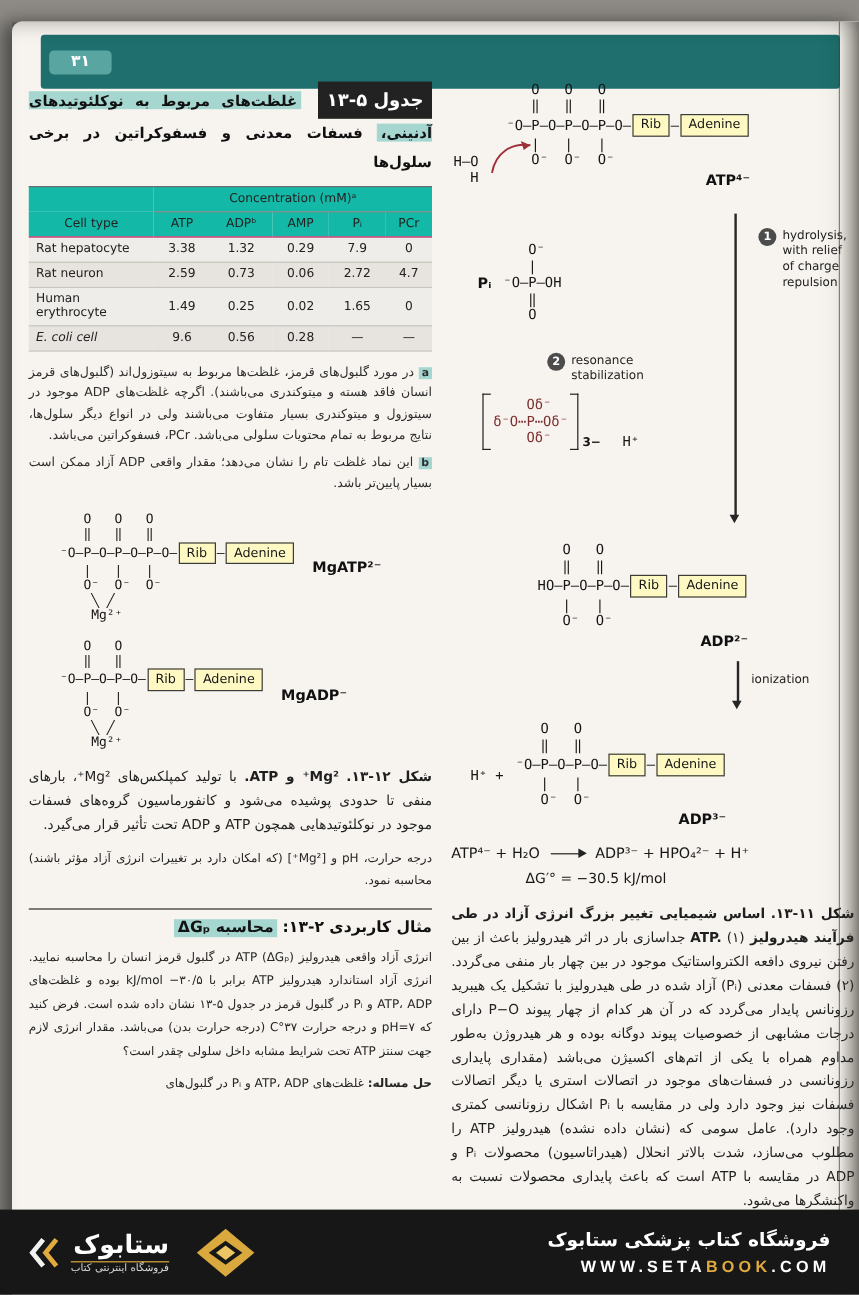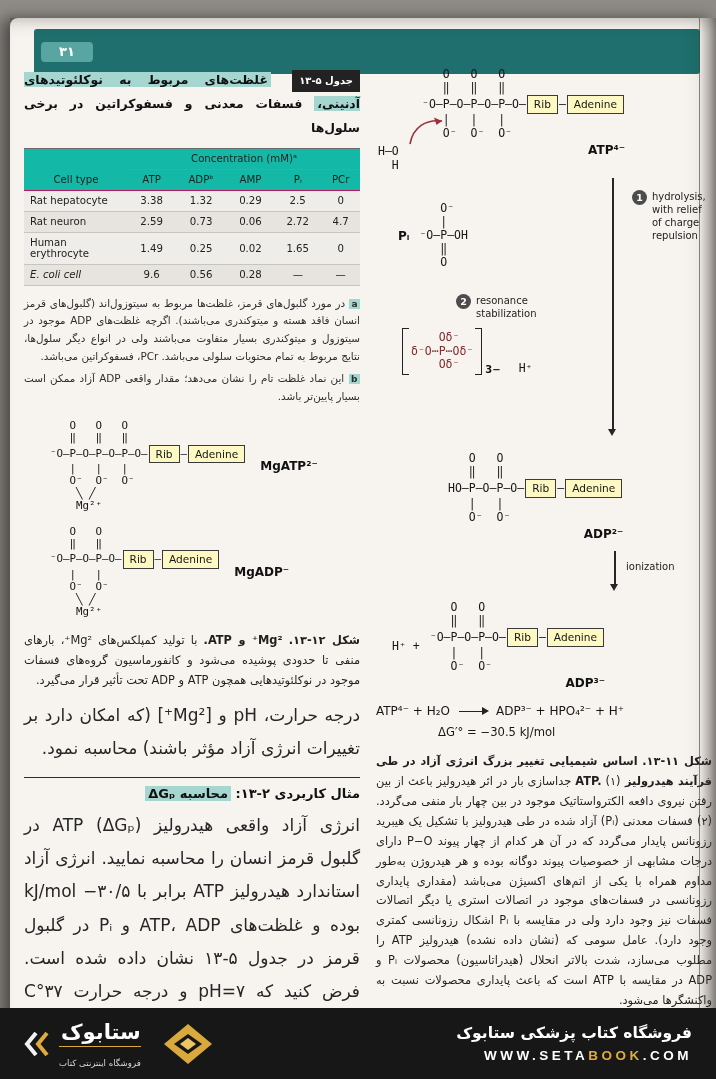--- a/index.html
+++ b/index.html
@@ -7,25 +7,25 @@
   body{position:relative;overflow:hidden;background:#8e8b86;font-family:"DejaVu Sans","Liberation Sans",sans-serif;}
   .page{position:absolute;left:10px;top:18px;right:0;bottom:0;background:#f7f4ef;border-top-left-radius:8px;box-shadow:-8px 0 14px rgba(0,0,0,.45);}
   .page::before{content:"";position:absolute;inset:0;box-shadow:inset 0 14px 18px -14px rgba(0,0,0,.30), inset -24px 0 28px -20px rgba(0,0,0,.25);pointer-events:none;z-index:4;}
   .curl{position:absolute;top:18px;right:0;width:17px;bottom:70px;z-index:5;background:linear-gradient(to right,rgba(110,100,88,0),rgba(78,70,60,.28) 55%,rgba(52,47,40,.5));border-left:1px solid rgba(90,82,70,.25);}
   .header-bar{position:absolute;left:24px;right:16px;top:11px;height:45px;background:#1e6f6d;border-radius:3px;display:flex;align-items:center;}
   .page-badge{margin-left:7px;width:52px;height:20px;border-radius:4px;background:#58a5a2;color:#fff;font-weight:bold;font-size:13px;display:flex;align-items:center;justify-content:center;}
   .chapter-title{margin-left:auto;margin-right:16px;color:#fff;font-weight:bold;font-size:13px;direction:rtl;}
   .lcol{position:absolute;left:14px;top:50px;width:336px;}
   .rcol{position:absolute;left:366px;top:50px;width:336px;}
   .fa{direction:rtl;text-align:justify;}
-  .body-text{font-size:17px;line-height:1.95;color:#262626;margin-top:8px;}
+  .body-text{font-size:10px;line-height:1.95;color:#262626;margin-top:8px;}
   .caption{font-size:11.4px;line-height:1.74;color:#1f1f1f;margin-top:13px;}
   
   .tbl-titlebox{font-size:12.4px;font-weight:bold;line-height:1.95;color:#111;margin-bottom:7px;}
-  .tbl-label{background:#222;color:#fff;padding:1px 7px;font-size:10px;margin-left:5px;display:inline-block;}
+  .tbl-label{background:#222;color:#fff;padding:1px 7px;font-size:15px;margin-left:5px;display:inline-block;}
   .hl{background:#a5d6d0;padding:0 3px;}
   .conc-table{width:100%;border-collapse:collapse;font-size:10.2px;color:#222;background:#efede9;border-top:1.6px solid #6b6b6b;border-bottom:1.6px solid #6b6b6b;margin-bottom:9px;}
   .conc-table th,.conc-table td{padding:4.5px 3px;text-align:center;font-weight:normal;}
   .conc-table thead{background:#14b8a6;}
   .group-th{font-weight:bold;border-bottom:1px solid #8a8a8a;}
   .col-th{font-weight:bold;border-bottom:1px solid #be185d;}
   .cell-type{text-align:left;padding-left:6px;width:104px;}
   .conc-table td:first-child{text-align:left;padding-left:6px;}
   .conc-table tbody tr{border-bottom:.8px solid #c8c5bf;}
   .conc-table tbody tr:nth-child(even){background:#e7e4df;}
@@ -34,21 +34,21 @@
   .fn-b{background:#a5d6d0;font-weight:bold;font-size:9px;padding:0 2.5px;}
   
   .struct{display:inline-block;vertical-align:top;font-family:"DejaVu Sans Mono",monospace;font-size:11.5px;line-height:1.18;color:#161616;}
   .srow{white-space:pre;}
   .chain-row{display:flex;align-items:center;white-space:pre;}
   .cbox{display:inline-block;border:1.3px solid #3a3a3a;padding:0 6px;margin:0 1px;font-family:"DejaVu Sans","Liberation Sans",sans-serif;font-size:10.6px;line-height:1.55;white-space:nowrap;background:#fef9c3;}
   .sname{font-family:"DejaVu Sans","Liberation Sans",sans-serif;font-weight:bold;font-size:12px;color:#111;}
   .sname-row{text-align:right;margin-top:2px;}
   .atp-area{position:relative;height:108px;}
   .atp-struct{margin-left:46px;}
-  .water{position:absolute;left:2px;top:77px;}
+  .water{position:absolute;left:2px;top:60px;}
   .attack{position:absolute;left:28px;top:44px;}
   .flow1{position:relative;height:272px;}
   .varrow{position:absolute;width:1.7px;background:#262626;}
   .varrow::after{content:"";position:absolute;left:-3.9px;bottom:-6px;border-top:7px solid #262626;border-left:4.6px solid transparent;border-right:4.6px solid transparent;}
   .main-arrow{left:236px;top:2px;height:252px;}
   .step{position:absolute;display:flex;gap:5px;align-items:flex-start;}
   .badge{flex:0 0 auto;width:15px;height:15px;border-radius:50%;background:#4c4c4c;color:#fff;font-size:9.5px;font-weight:bold;display:flex;align-items:center;justify-content:center;}
   .step-label{font-size:10px;line-height:1.3;color:#222;white-space:pre-line;font-family:"DejaVu Sans","Liberation Sans",sans-serif;}
   .step1{left:256px;top:14px;width:82px;}
   .step2{left:80px;top:118px;}
@@ -74,21 +74,21 @@
   .mg-structs{margin:14px 0 2px 26px;}
   .mg-structs .struct{font-size:10.8px;line-height:1.15;}
   .mgrow{display:flex;align-items:center;gap:14px;margin-bottom:13px;}
   .rule{border:none;border-top:1.6px solid #2b2b2b;margin:12px 0 8px;}
   .we-head{direction:rtl;font-size:13px;font-weight:bold;color:#111;margin-bottom:4px;}
   .tail{margin-top:14px;}
   
   .footer{position:absolute;left:0;right:0;bottom:0;height:71px;background:#171717;z-index:6;display:flex;align-items:center;padding:0 24px;gap:20px;}
   .logo-group{display:flex;align-items:center;gap:9px;}
   .logo-name{color:#fff;font-weight:bold;font-size:21px;direction:rtl;}
-  .logo-tagline{color:#d9d9d9;font-size:8.6px;letter-spacing:1px;direction:rtl;margin-top:2px;border-top:1px solid #d9a93d;padding-top:11px;text-align:center;}
+  .logo-tagline{color:#d9d9d9;font-size:8.6px;letter-spacing:1px;direction:rtl;margin-top:2px;border-top:1px solid #d9a93d;padding-top:0;text-align:center;}
   .footer-right{margin-left:auto;text-align:right;}
   .store-name{color:#fff;font-weight:bold;font-size:15.5px;direction:rtl;margin-bottom:6px;}
   .website{color:#fff;font-weight:bold;font-size:13.5px;letter-spacing:3.5px;font-family:"Liberation Sans","DejaVu Sans",sans-serif;}
   .website .gold{color:#e0aa3e;}
 </style>
 </head>
 <body>
 
 <div class="page">
 
@@ -120,21 +120,21 @@
           <th class="col-th">Pᵢ</th>
           <th class="col-th">PCr</th>
         </tr>
       </thead>
       <tbody>
         <tr>
           <td>Rat hepatocyte</td>
           <td>3.38</td>
           <td>1.32</td>
           <td>0.29</td>
-          <td>2.5</td>
+          <td>7.9</td>
           <td>0</td>
         </tr>
         <tr>
           <td>Rat neuron</td>
           <td>2.59</td>
           <td>0.73</td>
           <td>0.06</td>
           <td>2.72</td>
           <td>4.7</td>
         </tr>

